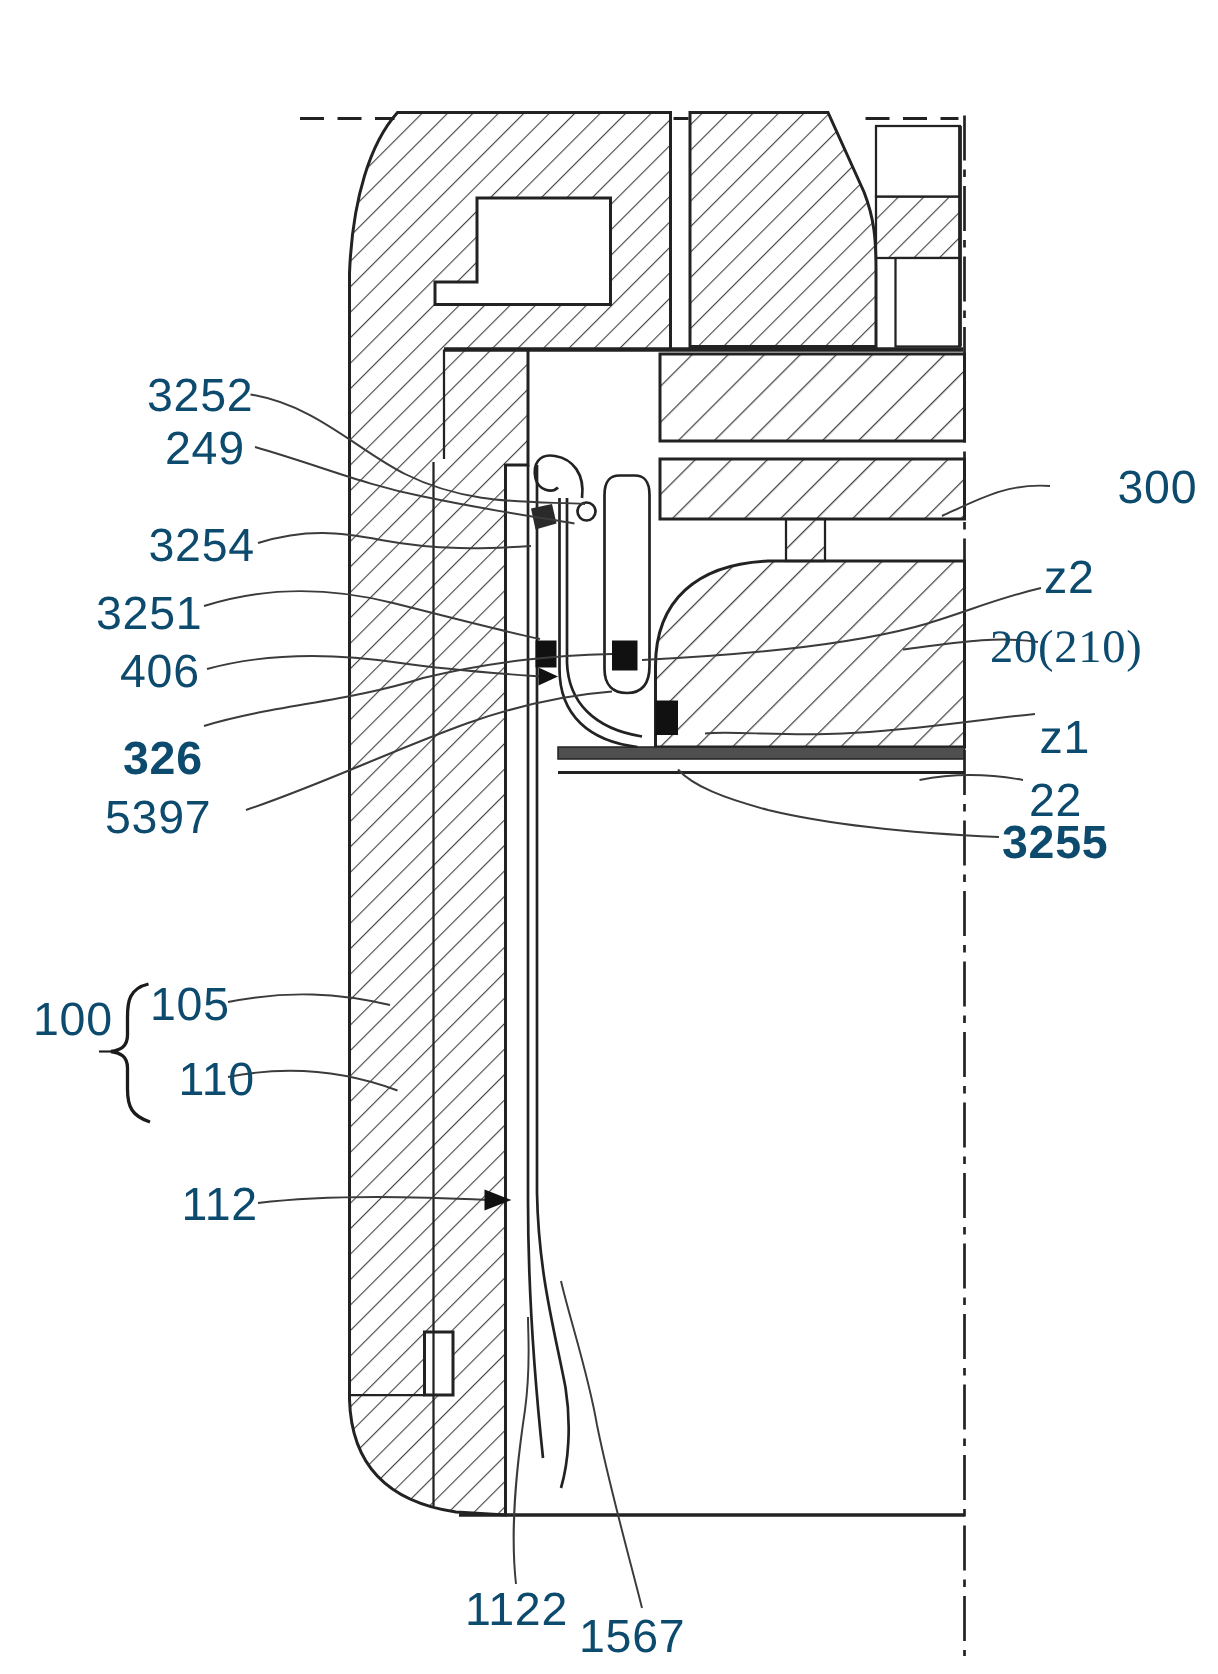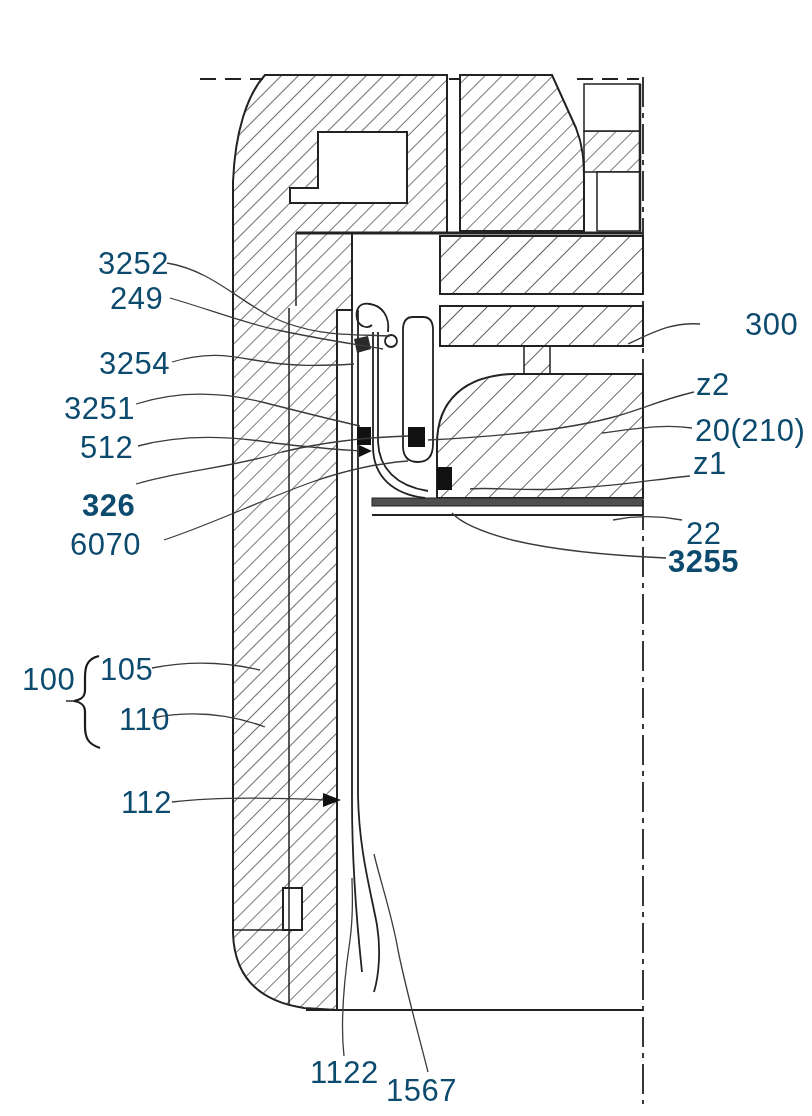--- a/index.html
+++ b/index.html
@@ -126,29 +126,29 @@
     <g stroke="#1b1b1b" fill="none">
       <path d="M99,656 C86,659 85,668 85,678 L85,690 C85,698 80,700 74,701 C80,702 85,704 85,712 L85,726 C85,738 88,744 100,748" stroke-width="2.2"></path>
       <path d="M66,701 L74,701" stroke-width="1.4"></path>
     </g>
   </svg>
 
   <div class="lbl" style="left:98px;  top:250px;">3252</div>
   <div class="lbl" style="left:110px; top:285px;">249</div>
   <div class="lbl" style="left:99px;  top:350px;">3254</div>
   <div class="lbl" style="left:64px;  top:395px;">3251</div>
-  <div class="lbl" style="left:80px;  top:434px;">512</div>
+  <div class="lbl" style="left:80px;  top:434px;">406</div>
   <div class="lbl" style="left:82px;  top:492px;font-weight:bold;">326</div>
-  <div class="lbl" style="left:70px;  top:531px;">6070</div>
+  <div class="lbl" style="left:70px;  top:531px;">5397</div>
   <div class="lbl" style="left:22px;  top:666px;">100</div>
   <div class="lbl" style="left:100px; top:656px;">105</div>
   <div class="lbl" style="left:100px; top:706px;margin-left:19px;">110</div>
   <div class="lbl" style="left:121px; top:789px;">112</div>
   <div class="lbl" style="left:310px; top:1059px;">1122</div>
   <div class="lbl" style="left:386px; top:1077px;">1567</div>
   <div class="lbl" style="left:704px; top:311px;margin-left:41px;">300</div>
   <div class="lbl" style="left:696px; top:371px;">z2</div>
-  <div class="lbl" style="left:695px; top:417px;">20(210)</div>
-  <div class="lbl" style="left:693px; top:450px;">z1</div>
+  <div class="lbl" style="left:660px; top:417px;font-family:Liberation Serif, serif;">20(210)</div>
+  <div class="lbl" style="left:693px; top:478px;">z1</div>
   <div class="lbl" style="left:686px; top:520px;">22</div>
   <div class="lbl" style="left:668px; top:548px;font-weight:bold;">3255</div>
 
 </div>
 
 </body></html>

